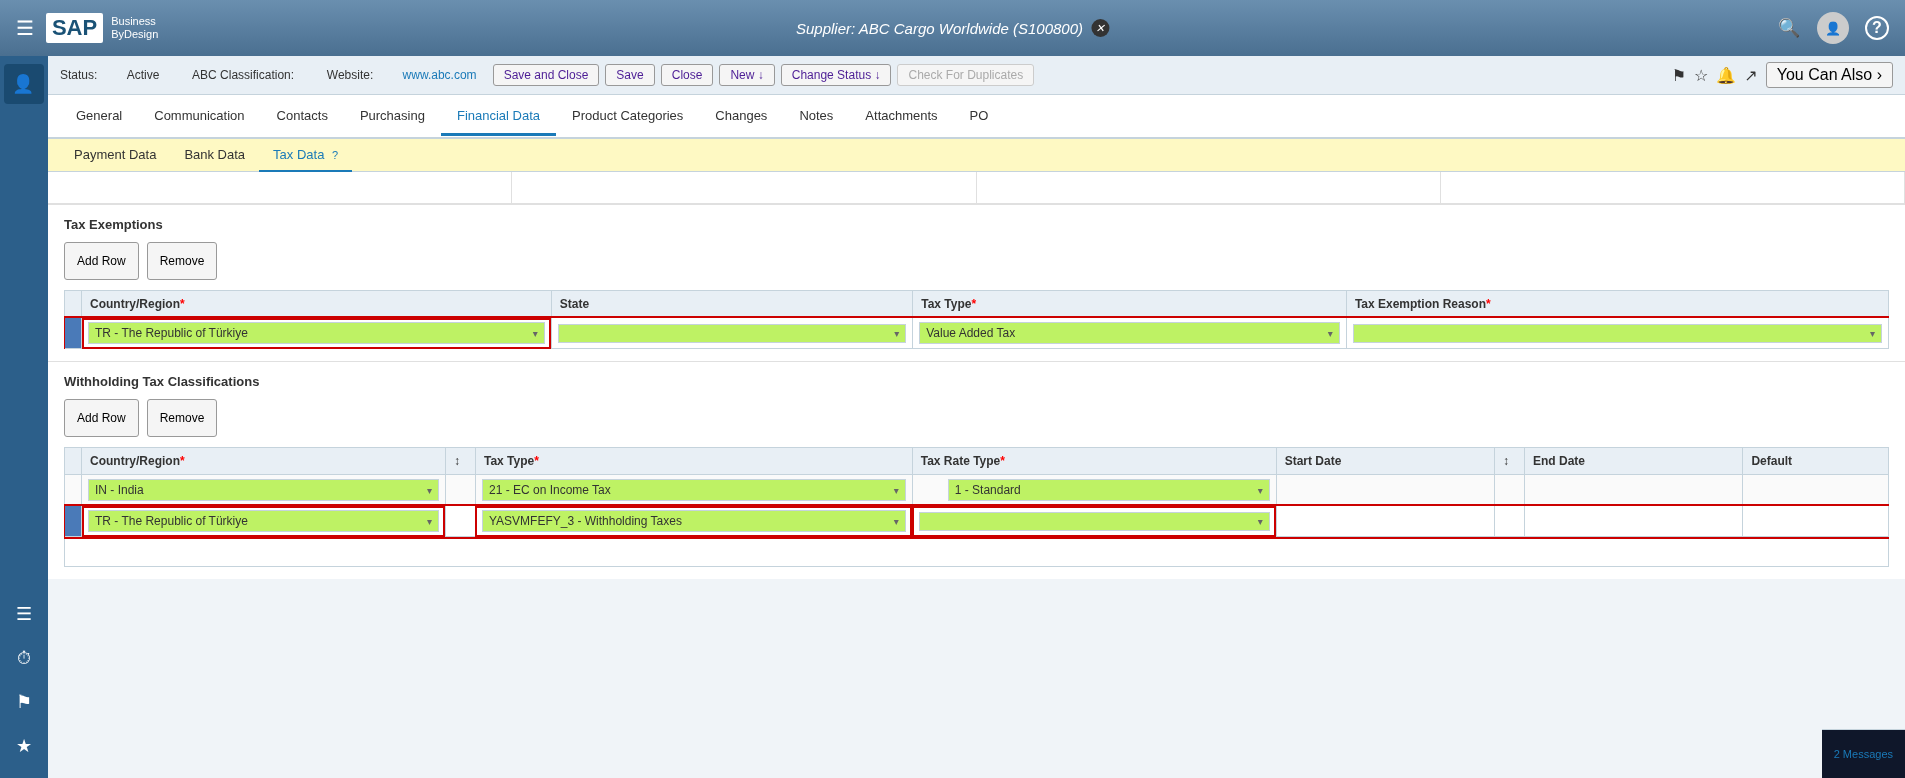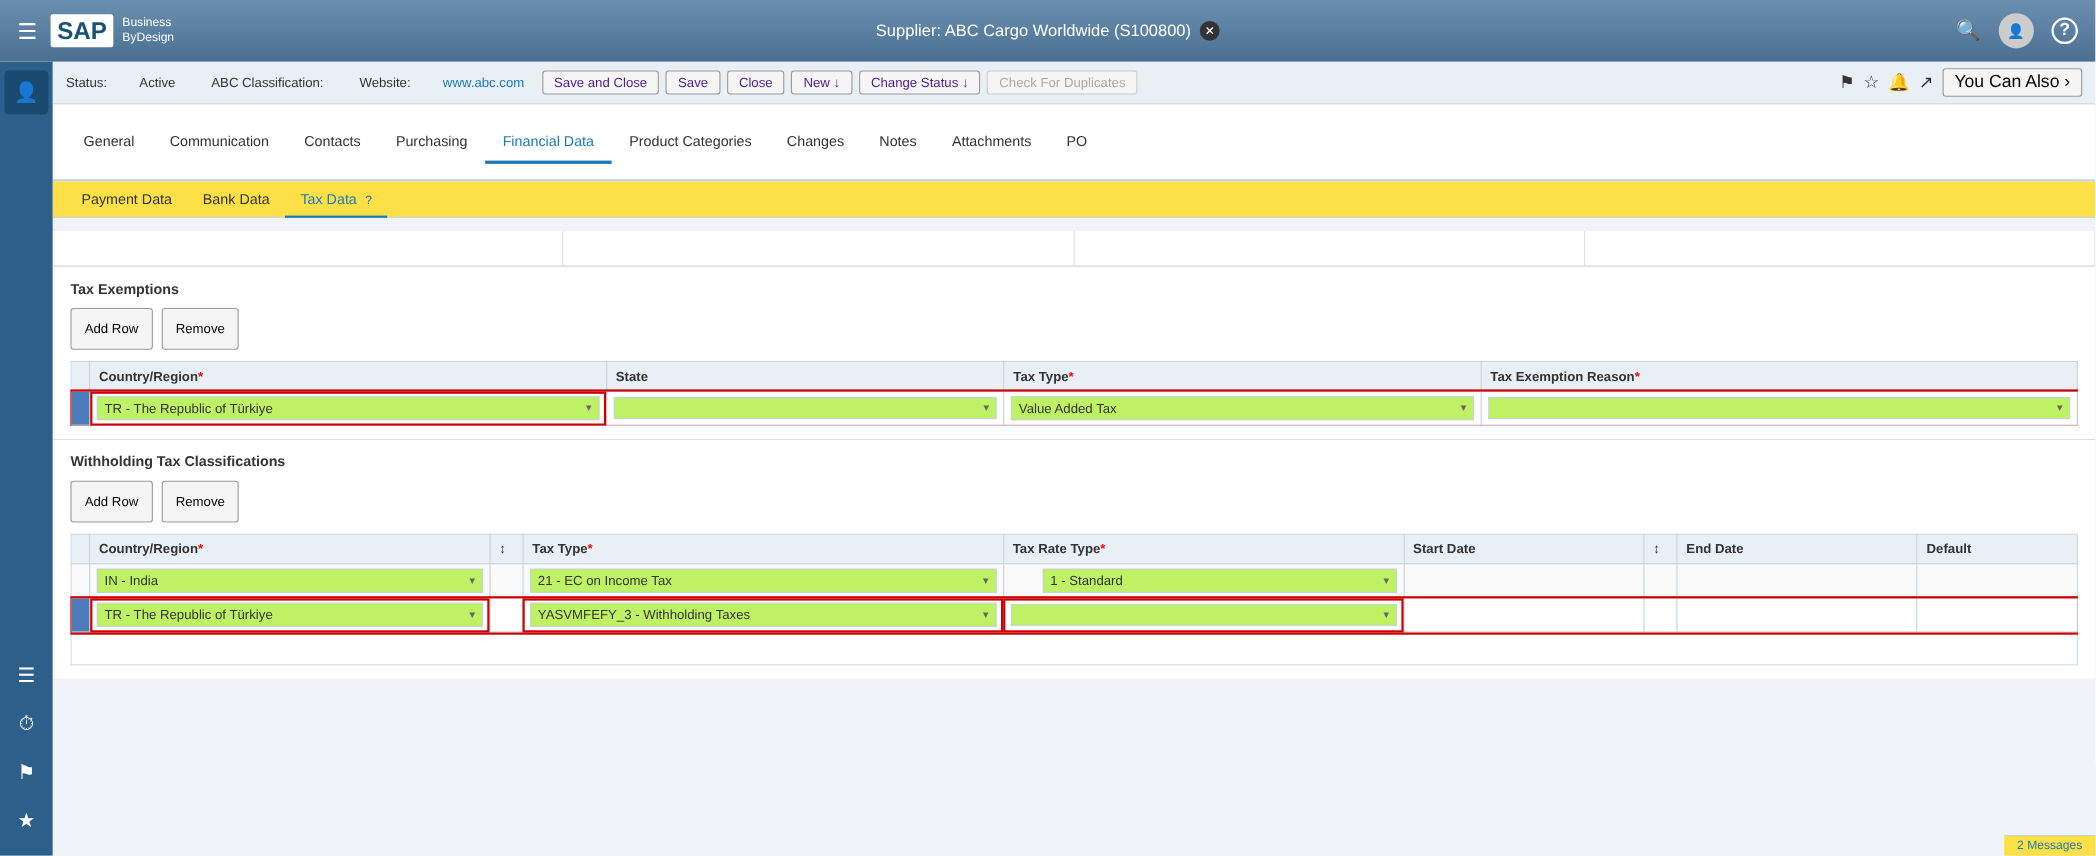--- a/index.html
+++ b/index.html
@@ -16,21 +16,21 @@
     }
     .hamburger-icon { color: white; font-size: 20px; cursor: pointer; margin-right: 12px; }
     .sap-logo {
       display: flex; align-items: center; gap: 4px;
     }
     .sap-logo-text { color: #1a5276; font-size: 22px; font-weight: bold; background: white; padding: 2px 6px; border-radius: 2px; }
     .sap-bydesign { color: white; font-size: 11px; line-height: 1.2; margin-left: 4px; }
     .header-title {
       position: absolute; left: 50%; transform: translateX(-50%);
       color: white; font-size: 15px; font-weight: 500;
-      display: flex; align-items: center; gap: 8px;
+      display: flex; align-items: center; gap: 8px; font-style: italic;
     }
     .close-circle {
       width: 18px; height: 18px; background: #333; border-radius: 50%;
       display: inline-flex; align-items: center; justify-content: center;
       color: white; font-size: 11px; cursor: pointer;
     }
     .header-right {
       margin-left: auto; display: flex; align-items: center; gap: 16px;
     }
     .header-icon { color: white; font-size: 18px; cursor: pointer; }
@@ -69,33 +69,33 @@
     .toolbar-right { margin-left: auto; display: flex; align-items: center; gap: 8px; }
     .you-can-also-btn {
       padding: 3px 10px; border: 1px solid #999; background: #f5f5f5;
       border-radius: 3px; cursor: pointer; font-size: 16px;
       display: flex; align-items: center; gap: 4px;
     }
 
     
     .main-tabs {
       background: white; border-bottom: 2px solid #c5d3dc;
-      display: flex; padding: 16px 12px;
+      display: flex; padding: 3px 12px;
     }
     .main-tab {
       padding: 10px 16px; cursor: pointer; font-size: 13px; color: #1a7ab8;
       border-bottom: 3px solid transparent; margin-bottom: -2px;
     }
     .main-tab.active { color: #1a7ab8; border-bottom: 3px solid #1a7ab8; font-weight: 500; }
     .main-tab.inactive { color: #333; }
 
     
     .sub-tabs {
-      background: #fde047; border-bottom: 1px solid #c5d3dc;
-      display: flex; padding: 0 12px; margin-bottom: 12px;
+      background: #fef9c3; border-bottom: 1px solid #c5d3dc;
+      display: flex; padding: 0 12px; margin-bottom: 0;
     }
     .sub-tab {
       padding: 8px 14px; cursor: pointer; font-size: 13px; color: #1a7ab8;
       border-bottom: 2px solid transparent; margin-bottom: -1px;
     }
     .sub-tab.active { border-bottom: 2px solid #1a7ab8; color: #1a7ab8; }
     .sub-tab.inactive { color: #333; }
     .sub-tab-help { color: #1a7ab8; margin-left: 4px; font-size: 11px; }
 
     
@@ -129,22 +129,22 @@
     .required-star { color: red; }
     .dropdown-input {
       border: 1px solid #c5d3dc; padding: 3px 6px; font-size: 12px;
       background: #bef264; width: 100%; display: flex; align-items: center; justify-content: space-between;
       cursor: pointer;
     }
     .chevron { font-size: 10px; color: #666; }
 
     
     .status-bar {
-      position: fixed; bottom: 0; right: 0; background: #fde047;
-      border-top: 1px solid #c5d3dc; padding: 3px 12px; font-size: 11px; color: #1a7ab8;
+      position: fixed; bottom: 0; right: 0; background: #0f172a;
+      border-top: 1px solid #c5d3dc; padding: 18px 12px; font-size: 11px; color: #1a7ab8;
       cursor: pointer;
     }
     .flag-icon, .star-icon, .bell-icon, .share-icon { font-size: 16px; cursor: pointer; }
 
     
     .content-separator { height: 1px; background: #e0e0e0; margin: 0; }
 
     .table-wrapper { overflow-x: auto; }
 
     

